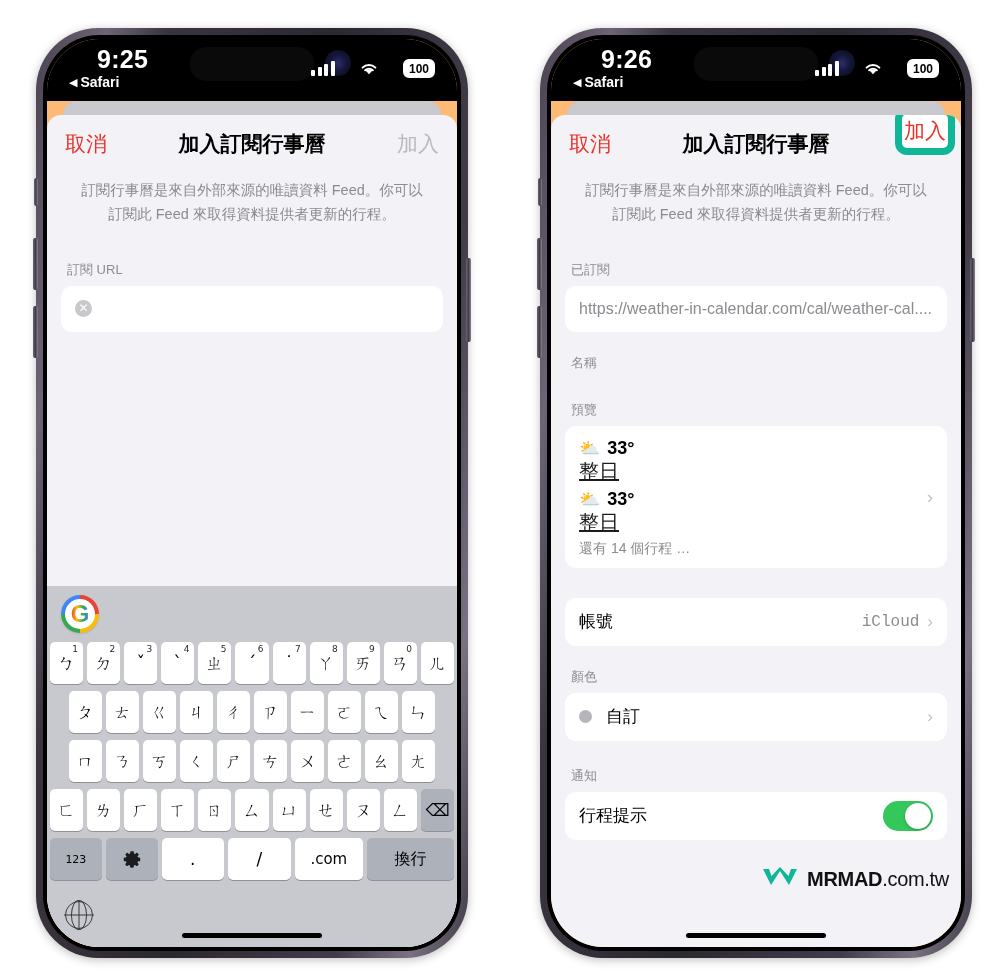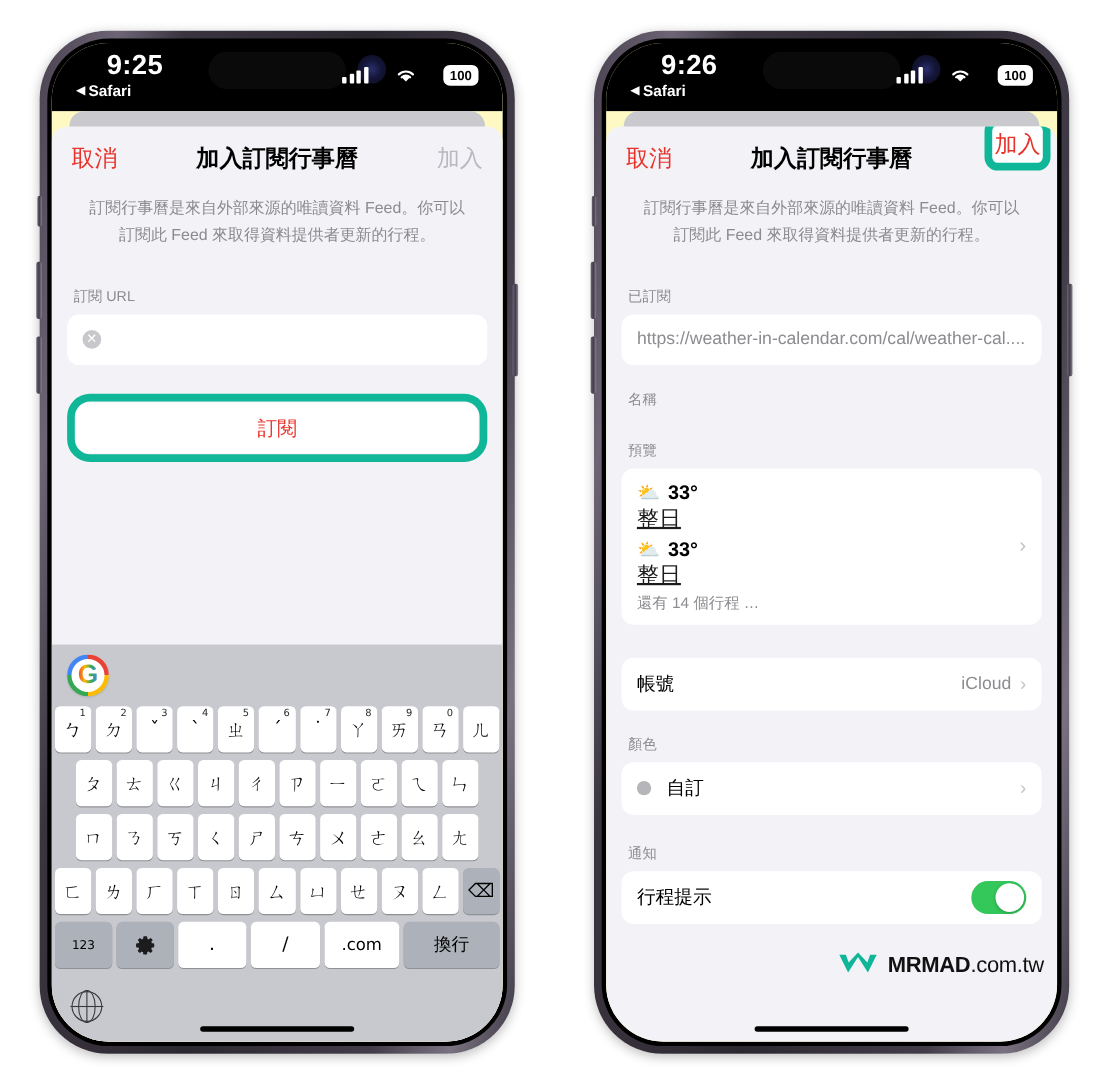--- a/index.html
+++ b/index.html
@@ -28,21 +28,21 @@
     border-radius: 56px;
     background:#000;
     padding:4px;
     position:relative;
   }
   .screen {
     position:relative;
     width:100%; height:100%;
     border-radius: 52px;
     overflow:hidden;
-    background:#fef9c3;
+    background:#fdba74;
   }
 
   
   .btn-side { position:absolute; background: linear-gradient(90deg,#6b6473,#433d4b,#8a8292); border-radius:2px; }
   .btn-left-1 { left:-2px; top:150px;  width:4px; height:28px; }
   .btn-left-2 { left:-3px; top:210px;  width:5px; height:52px; }
   .btn-left-3 { left:-3px; top:278px;  width:5px; height:52px; }
   .btn-right-1{ right:-3px; top:230px; width:5px; height:84px; }
 
   
@@ -209,21 +209,21 @@
   .scroll { position:absolute; left:0; right:0; top:58px; bottom:0; overflow:hidden; }
   .sec-gap { height:22px; }
   .card {
     background:#fff; border-radius:11px; margin:0 14px;
     padding: 0 14px;
   }
   .row {
     height:48px; display:flex; align-items:center; justify-content:space-between;
     font-size:17px; color:#000;
   }
-  .row .rv { color:#8b8b90; font-size:16px; }
+  .row .rv { color:#8b8b90; font-size:16px;font-family:Liberation Mono, monospace; }
   .chev { color:#c2c2c7; font-size:17px; margin-left:8px; }
   .preview-card {
     background:#fff; border-radius:11px; margin:0 14px;
     padding: 12px 14px 10px 14px; position:relative;
   }
   .ev { display:flex; flex-direction:column; margin-bottom:4px; }
   .ev-top { display:flex; align-items:center; gap:7px; }
   .ev-ico { font-size:17px; line-height:1; }
   .ev-temp { font-size:18px; font-weight:700; color:#000; }
   .ev-sub { font-size:20px; color:#1c1c1e; margin-top:-1px;text-decoration:underline; }
@@ -304,25 +304,20 @@
           </div>
 
           <div class="desc">訂閱行事曆是來自外部來源的唯讀資料 Feed。你可以訂閱此 Feed 來取得資料提供者更新的行程。</div>
 
           <div style="height:34px"></div>
           <div class="field-label">訂閱 URL</div>
           <div class="field-box">
             <span class="clear-x">✕</span>
           </div>
 
-          <div class="subscribe-wrap">
-            <div class="hl-green">
-              <div class="subscribe-btn">訂閱</div>
-            </div>
-          </div>
 
           <div class="kb">
             <div class="kb-suggest">
               <span class="g-logo">
                 <span class="g-mask"></span>
                   <span class="g-letter">G</span>
               </span>
             </div>
 
             <div class="kb-row r1" id="kb-r1">

